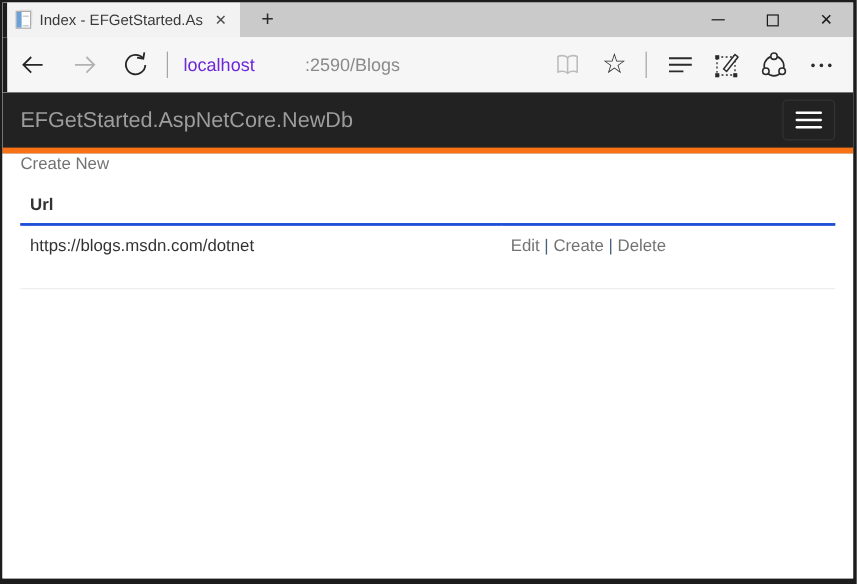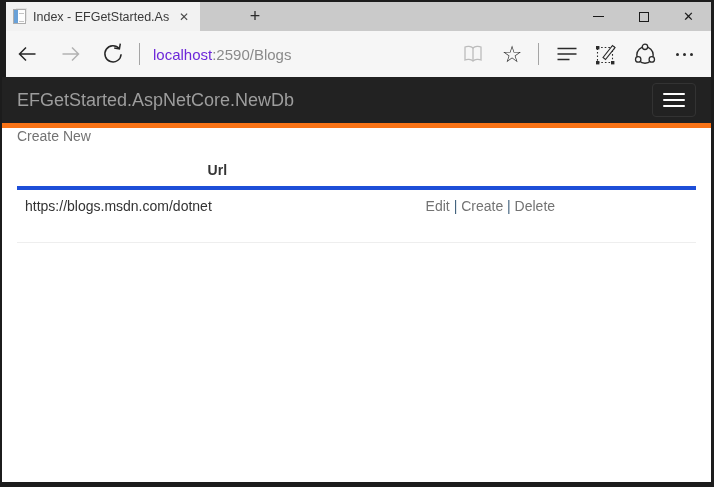--- a/index.html
+++ b/index.html
@@ -10,21 +10,21 @@
     border:2px solid #1c1c1c; border-right-width:3px; border-bottom-width:5px;
     display:flex; flex-direction:column;
     font-family:"Liberation Sans", sans-serif;
     overflow:hidden;
   }
 
   
   .titlebar {
     height:29px; flex:0 0 29px; background:#cacaca;
     display:flex; align-items:stretch;
-    box-shadow: inset 4px 0 0 #1c1c1c; padding-left:4px;gap:32px;
+    box-shadow: inset 4px 0 0 #1c1c1c; padding-left:4px;
   }
   .tab {
     width:194px; background:#f2f2f2; display:flex; align-items:center;
     padding:0 8px 0 7px; gap:7px;
   }
   .favicon { width:13px; height:15px; background:#fdfdfd; border:1px solid #adadad;
     position:relative; box-shadow:2px -2px 0 -1px #e2e2e2; flex:0 0 13px; }
   .favicon::before { content:""; position:absolute; left:0; top:0; bottom:0; width:4px; background:#69a1d8; }
   .favicon::after { content:""; position:absolute; left:5px; top:3px; width:5px; height:7px;
     border-top:1px solid #c3c3c3; border-bottom:1px solid #c3c3c3; }
@@ -43,21 +43,21 @@
     height:46px; flex:0 0 46px; background:#f6f6f6;
     display:flex; align-items:center;
     box-shadow: inset 4px 0 0 #1c1c1c;
     padding-left:12px; padding-right:14px;
   }
   .nav-icon { display:inline-flex; align-items:center; justify-content:center; width:26px; height:26px; }
   .gap-a { margin-left:18px; } .gap-b { margin-left:16px; }
   .vdiv { width:1px; height:22px; background:#a5a5a5; margin:0 13px; flex:0 0 1px; }
   .address { font-size:15px; white-space:nowrap; }
   .address .host { color:#6d28d9; }
-  .address .rest { color:#8a8a8a; }
+  .address .rest { color:#8a8a8a;margin-left:42px; }
   .nav-right { margin-left:auto; display:flex; align-items:center; }
   .nav-right .nav-icon { margin-left:13px; }
   .star-glyph { font-size:23px; color:#2b2b2b; line-height:1; font-family:"DejaVu Sans", sans-serif; }
   .dots { display:inline-flex; gap:4px; align-items:center; }
   .dots i { width:3px; height:3px; border-radius:50%; background:#2b2b2b; }
 
   
   .sitenav {
     height:51px; flex:0 0 51px; background:#222; border-bottom:5px solid #f97316;
     display:flex; align-items:center; padding:0 15px;
@@ -70,21 +70,21 @@
   }
   .toggle .bar { width:22px; height:2px; background:#fff; border-radius:1px; }
 
   
   .content { flex:1; background:#fff; padding:0 15px; color:#333; font-size:14px; }
   .page-heading { font-size:30px; font-weight:400; color:#333; margin:20px 0 10px; }
   .create-p { margin:0 0 10px; }
   a.link { color:#737373; text-decoration:none; }
   table.grid { width:100%; border-collapse:collapse; margin-bottom:20px; }
   table.grid th {
-    text-align:center; font-weight:bold; padding:8px; border-bottom:4px solid #1d4ed8; font-size:14px;
+    text-align:left; font-weight:bold; padding:8px; border-bottom:2px solid #1d4ed8; font-size:14px;
   }
   table.grid td { padding:8px; font-size:14px; }
   .col-url { width:59%; }
   .action-sep { color:#44647f; }
   hr.rule { border:none; border-top:1px solid #eee; margin:20px 0; }
   .footer-p { margin:0 0 10px; color:#333; font-size:14px; }
   svg { display:block; }
 </style>
 </head>
 <body>

